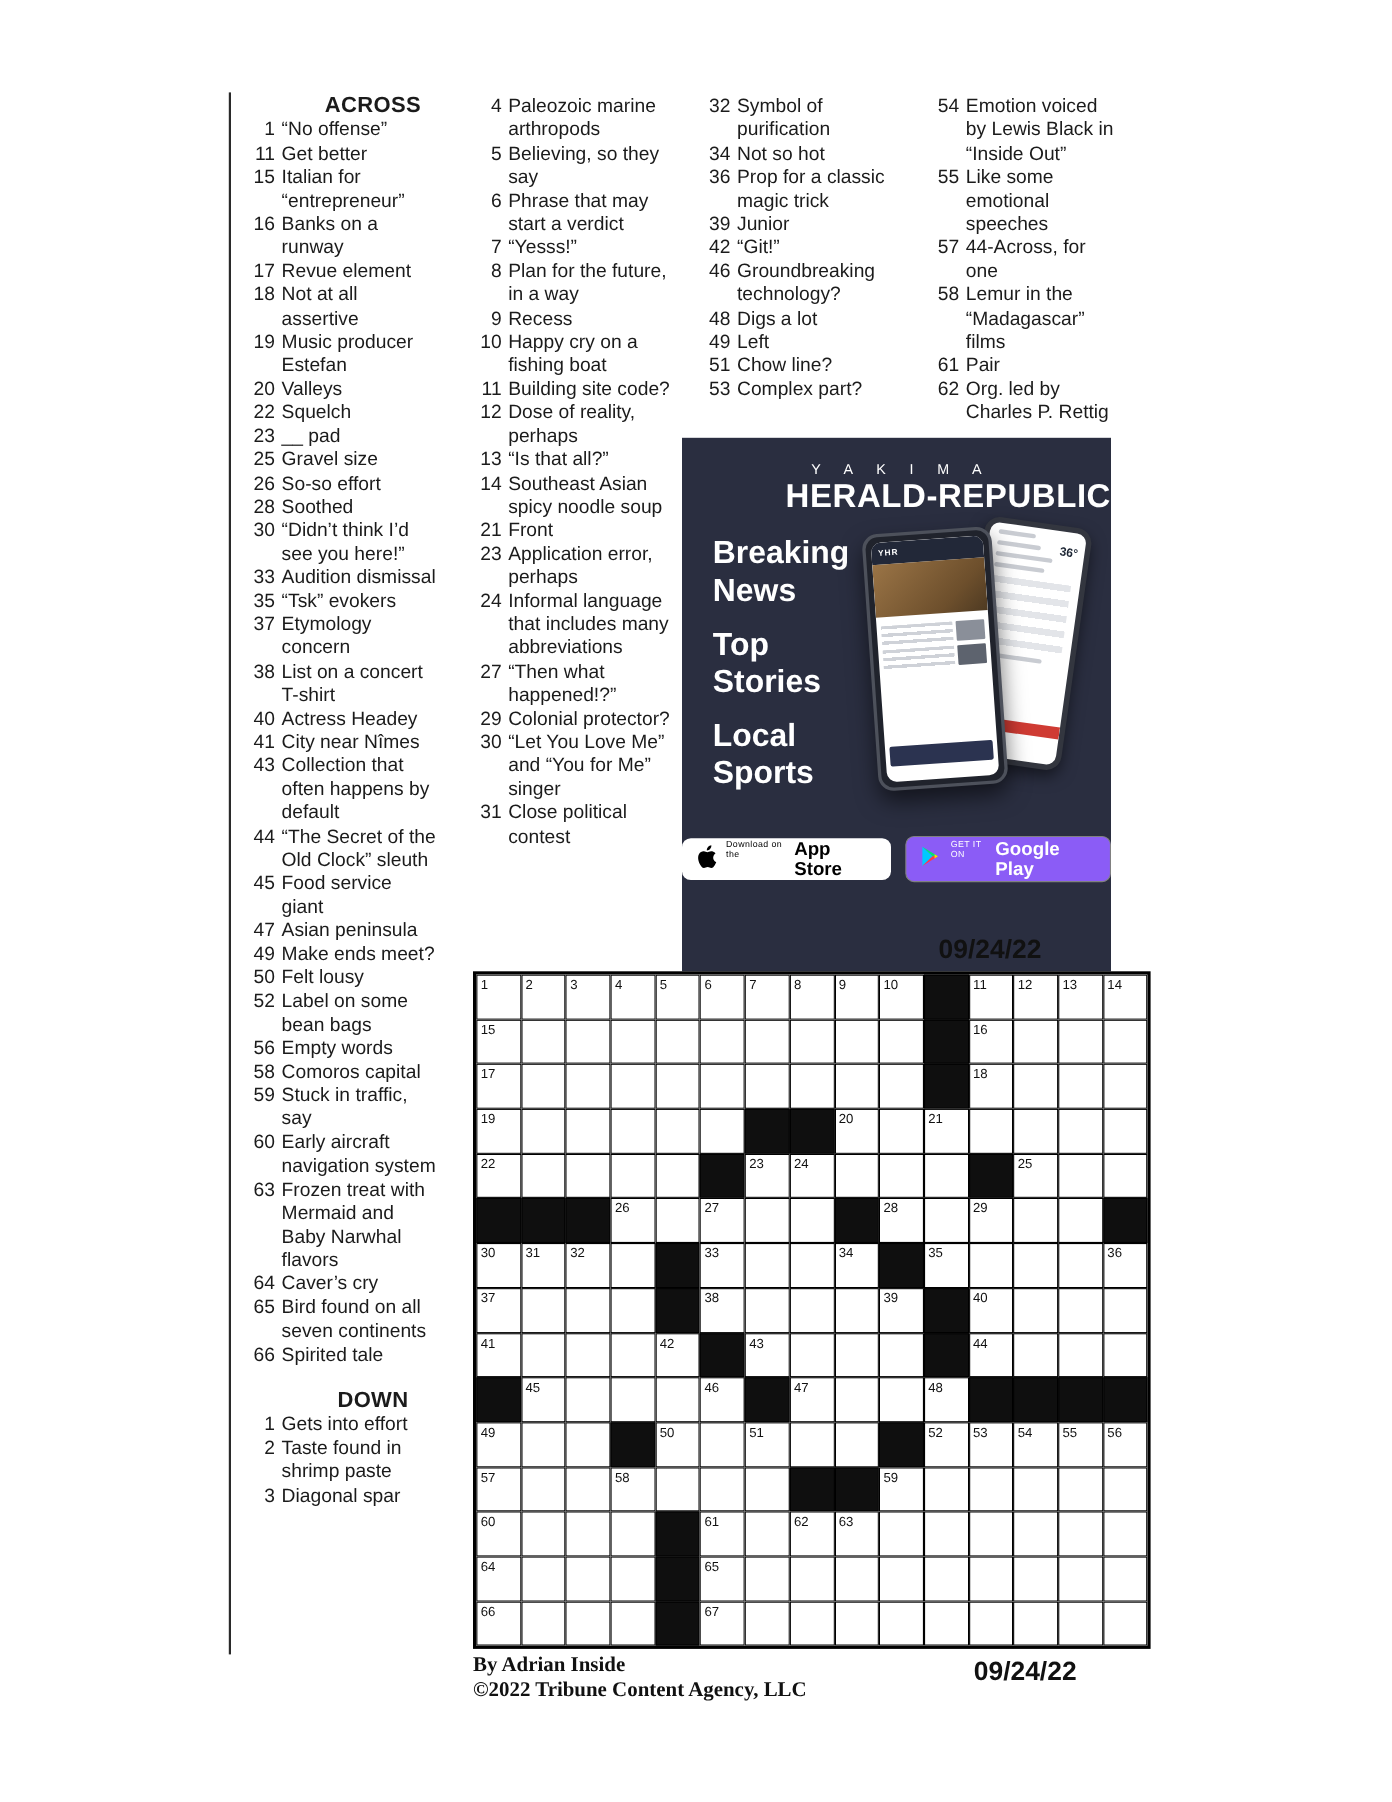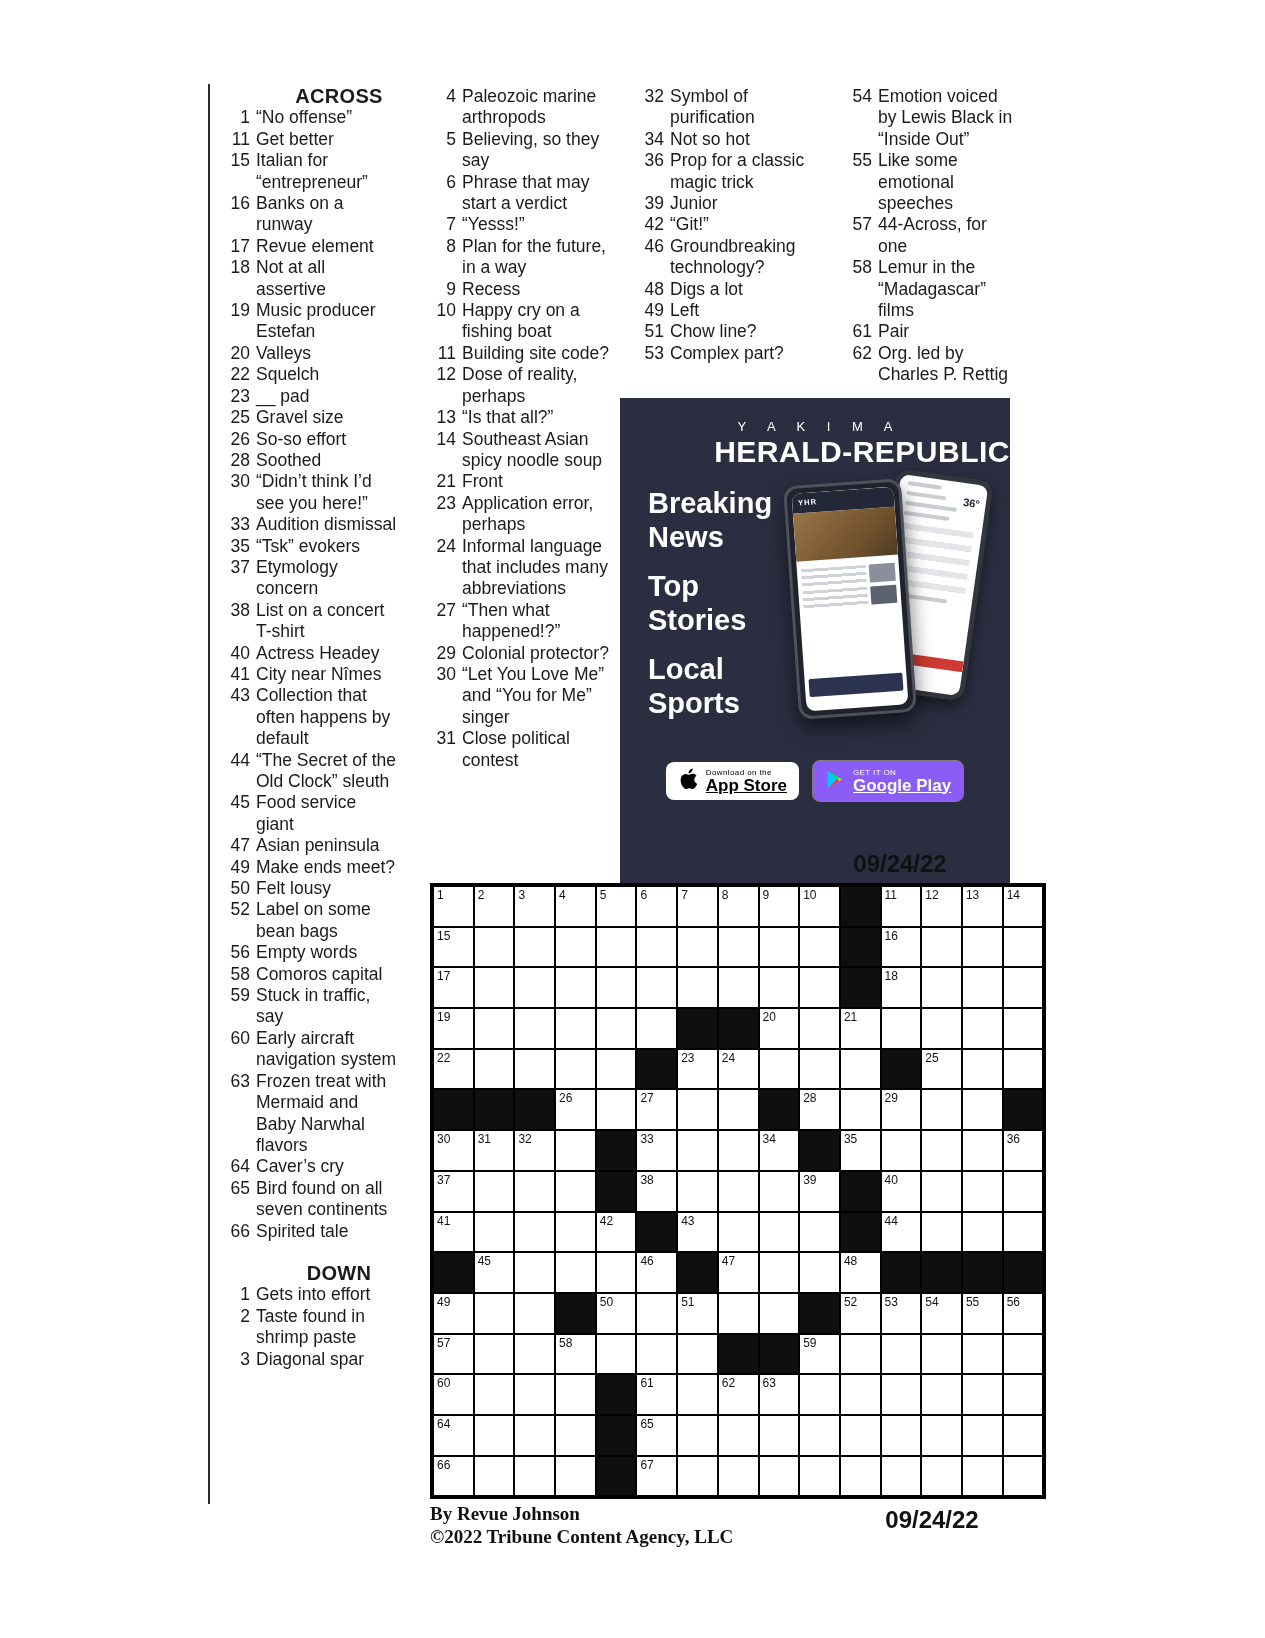--- a/index.html
+++ b/index.html
@@ -49,23 +49,23 @@
   .prow{display:flex;gap:3px;margin:4px 4px 0 4px;align-items:stretch;}
   .tl{flex:1;background:repeating-linear-gradient(#cfd2d8 0 3px,#fff 3px 7px);border-radius:1px;}
   .thumb{width:26px;height:18px;background:#8a8f99;border-radius:1px;}
   .thumb.dark{background:#5d636e;}
   .darkcard{position:absolute;bottom:14px;left:4px;right:4px;height:18px;background:#2b3350;border-radius:2px;}
   .ad-cta{position:absolute;top:326px;left:0;width:100%;text-align:center;color:#fff;
           font-size:26px;font-weight:bold;letter-spacing:.3px;}
   .badges{position:absolute;top:362px;left:0;width:100%;display:flex;justify-content:center;
           gap:13px;align-items:center;}
   .badge{display:flex;align-items:center;gap:8px;border-radius:8px;padding:0 12px;}
-  .badge .stack{display:flex;flex-direction:column;justify-content:center;}
+  .badge .stack{display:flex;justify-content:center;}
   .b-small{font-size:8px;letter-spacing:.4px;line-height:9px;}
-  .b-big{font-size:17px;font-weight:bold;line-height:18px;text-decoration:underline;}
+  .b-big{font-size:17px;font-weight:bold;line-height:18px;}
   .appstore{background:#fff;color:#000;height:38px;}
   .gplay{background:#8b5cf6;color:#fff;height:40px;border:1.5px solid #808080;}
 
   
   .date{position:absolute;font-size:24px;font-weight:bold;color:#111;width:220px;text-align:center;}
   .date.top{left:790px;top:850px;}
   .date.bottom{left:822px;top:1506px;}
   .byline{position:absolute;left:430px;top:1502px;font-family:"Liberation Serif",serif;
           font-weight:bold;font-size:19px;line-height:23px;color:#111;}
 
@@ -600,16 +600,16 @@
     <div class="cell"></div>
     <div class="cell"></div>
     <div class="cell"></div>
     <div class="cell"></div>
     <div class="cell"></div>
     <div class="cell"></div>
     <div class="cell"></div>
   </div>
 
 <div class="byline">
-  <div>By Revue Johnson</div>
+  <div>By Adrian Inside</div>
   <div>©2022 Tribune Content Agency, LLC</div>
 </div>
 <div class="date bottom">09/24/22</div>
 
 </body></html>

